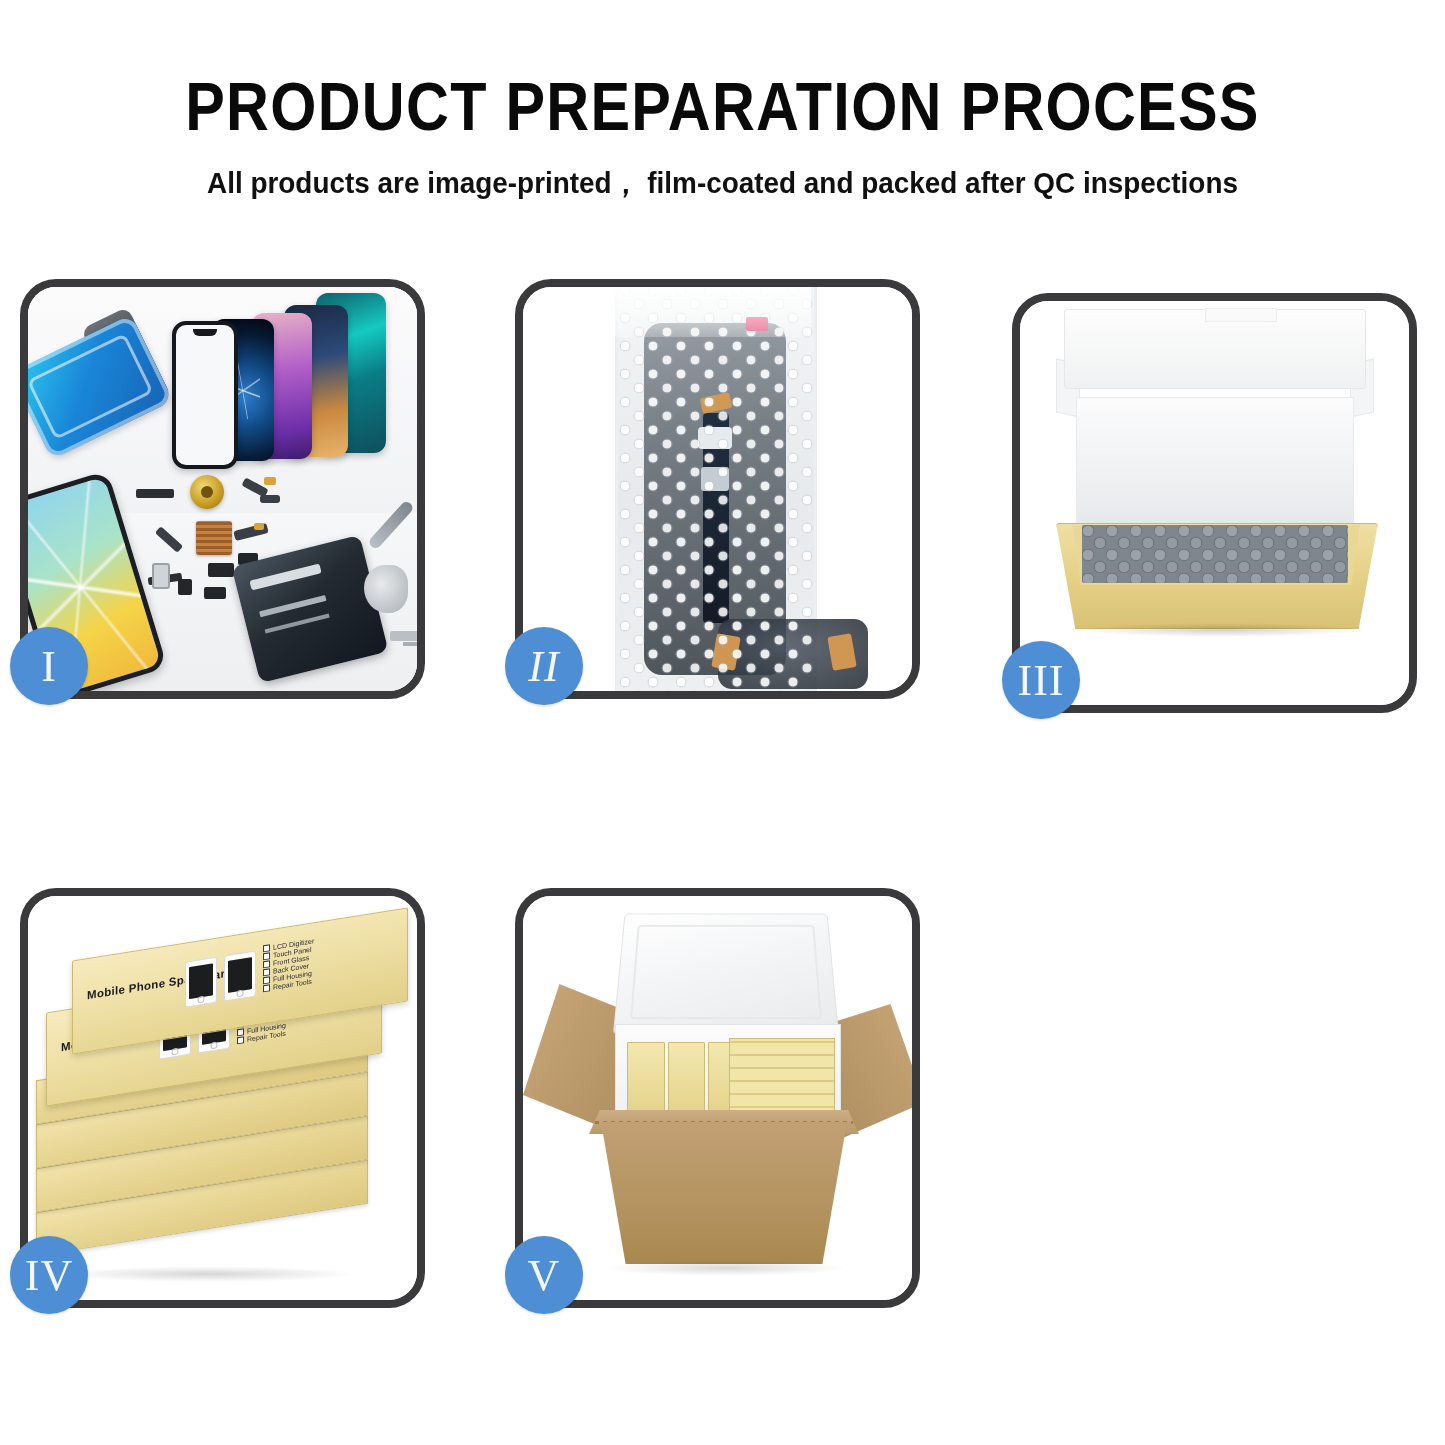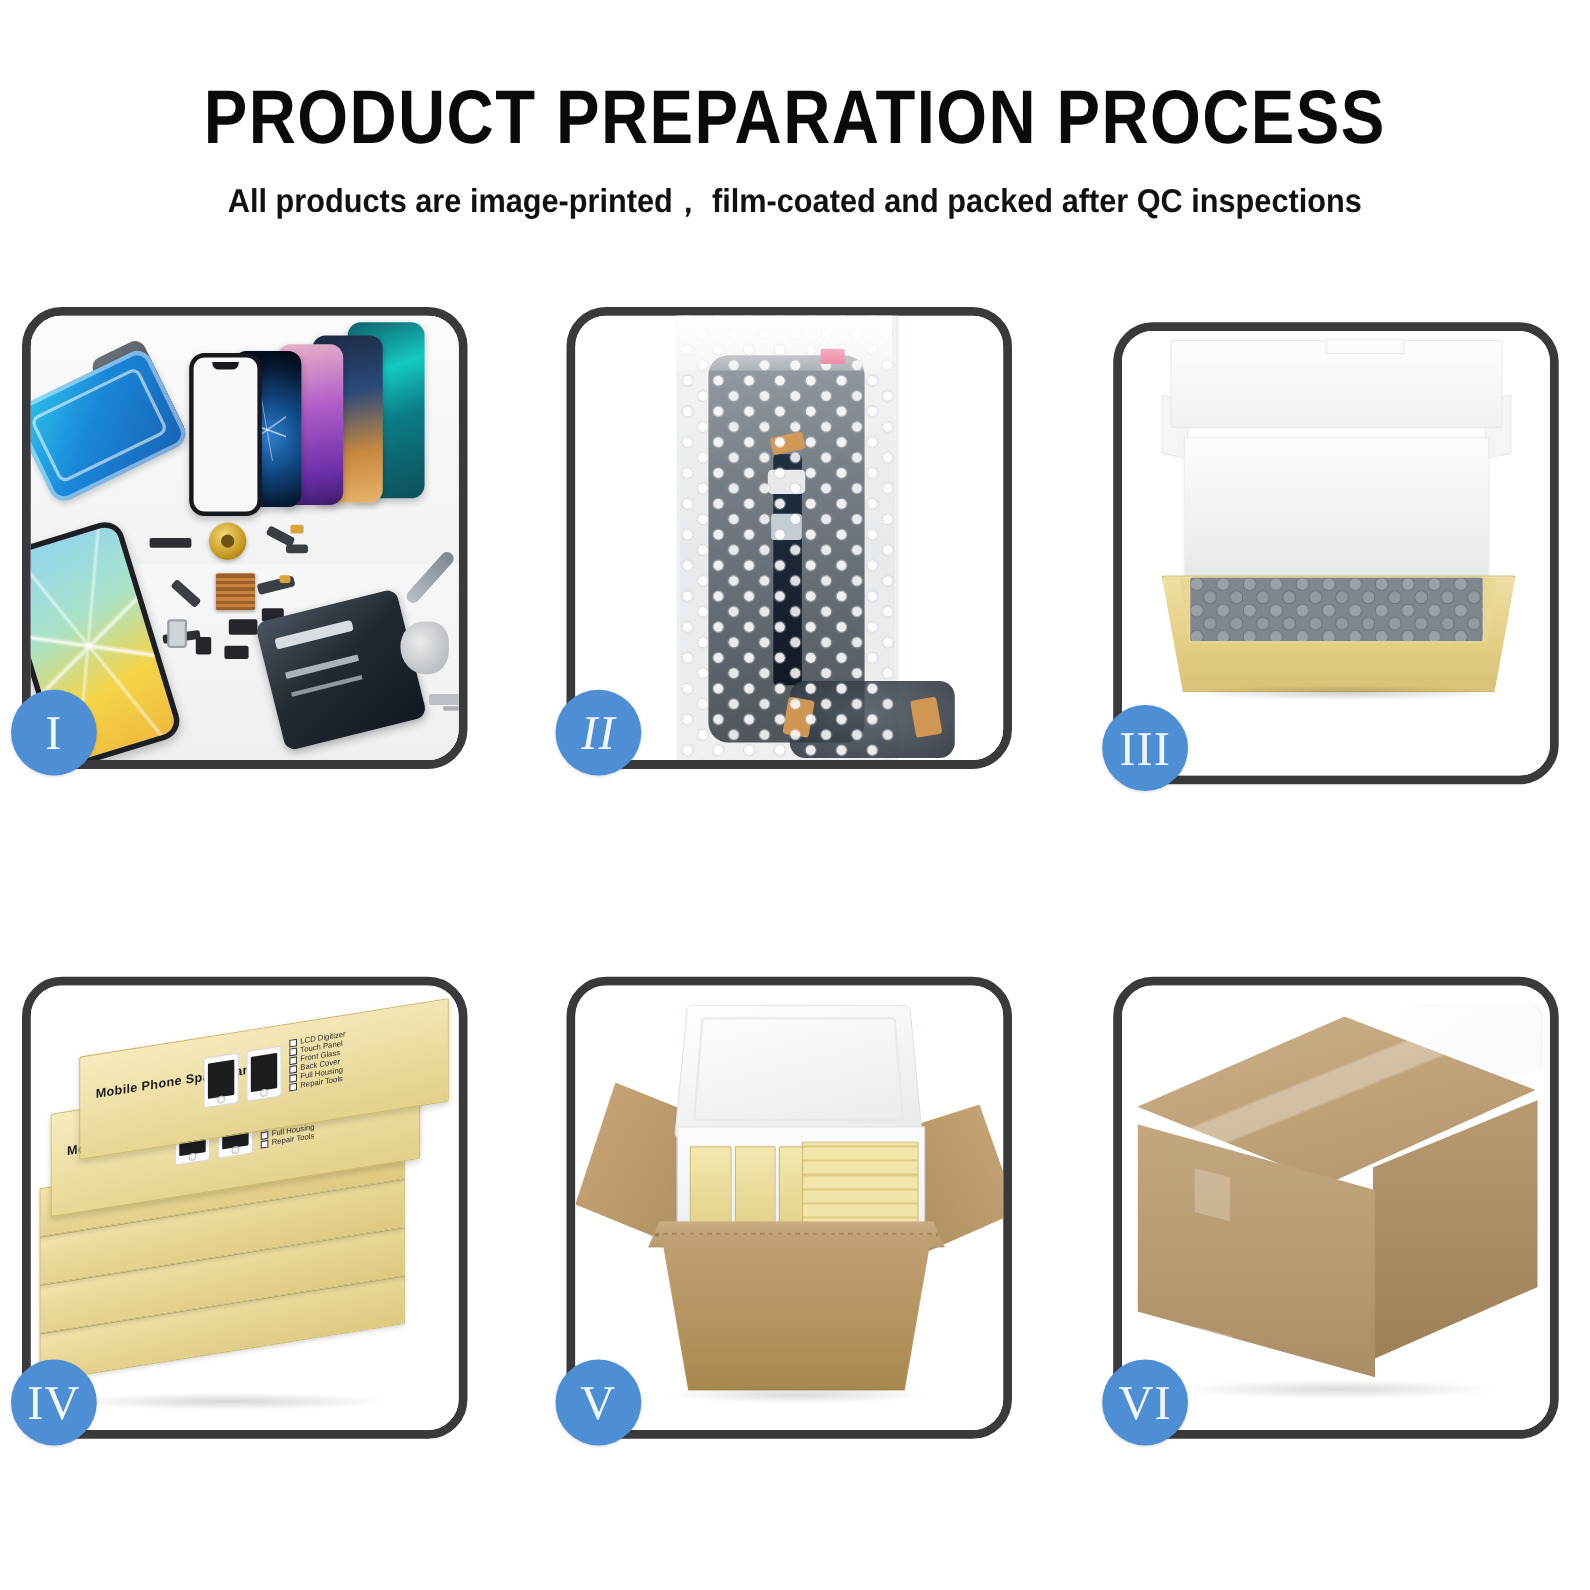--- a/index.html
+++ b/index.html
@@ -611,31 +611,14 @@
         </div>
         <div class="goods-right"></div>
         <div class="car-rim"></div>
         <div class="car-body"></div>
         <div class="shadow5"></div>
       </div>
     </div>
     <div class="badge">V</div>
   </div>
 
-  <div class="panel p6">
-    <div class="inner">
-      <div class="m6">
-        <div class="sealed">
-          <div class="glass-sheet"></div>
-          <div class="c-top"></div>
-          <div class="c-top-tape"></div>
-          <div class="c-side"></div>
-          <div class="c-front"></div>
-          <div class="tab1"></div>
-          <div class="tab2"></div>
-          <div class="shadow6"></div>
-        </div>
-      </div>
-    </div>
-    <div class="badge">VI</div>
-  </div>
 
 </div>
 
 </body></html>

